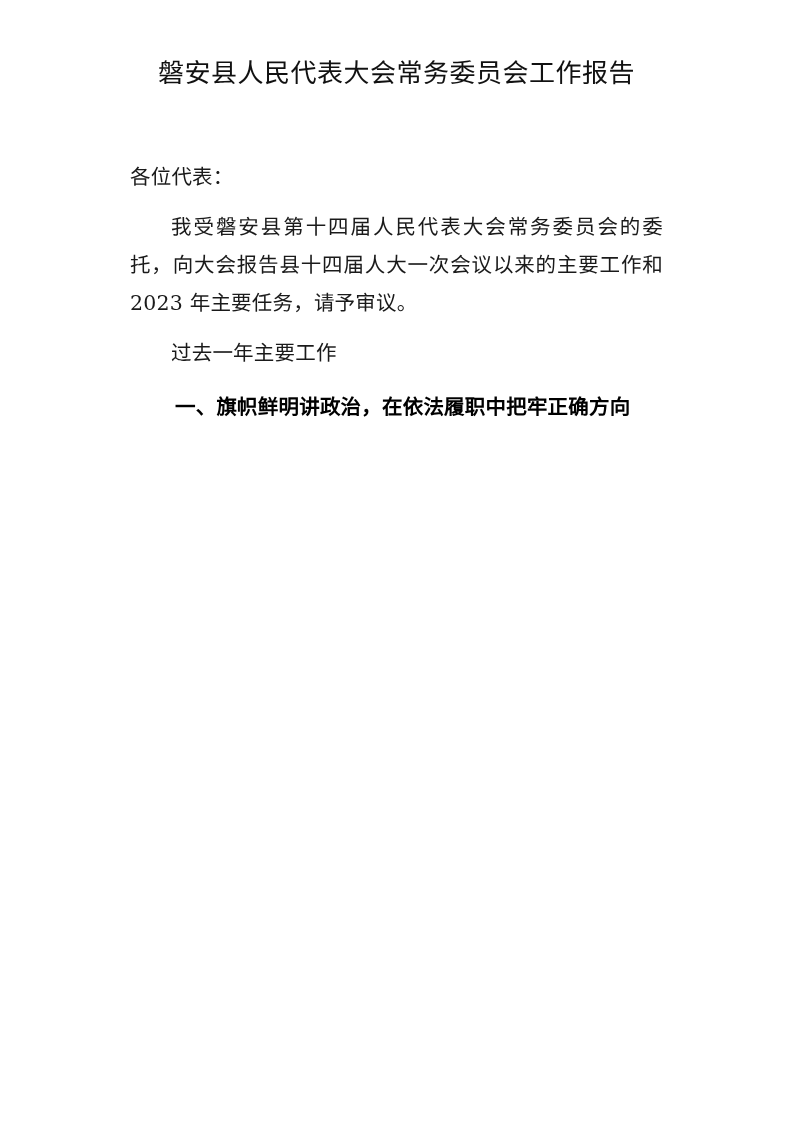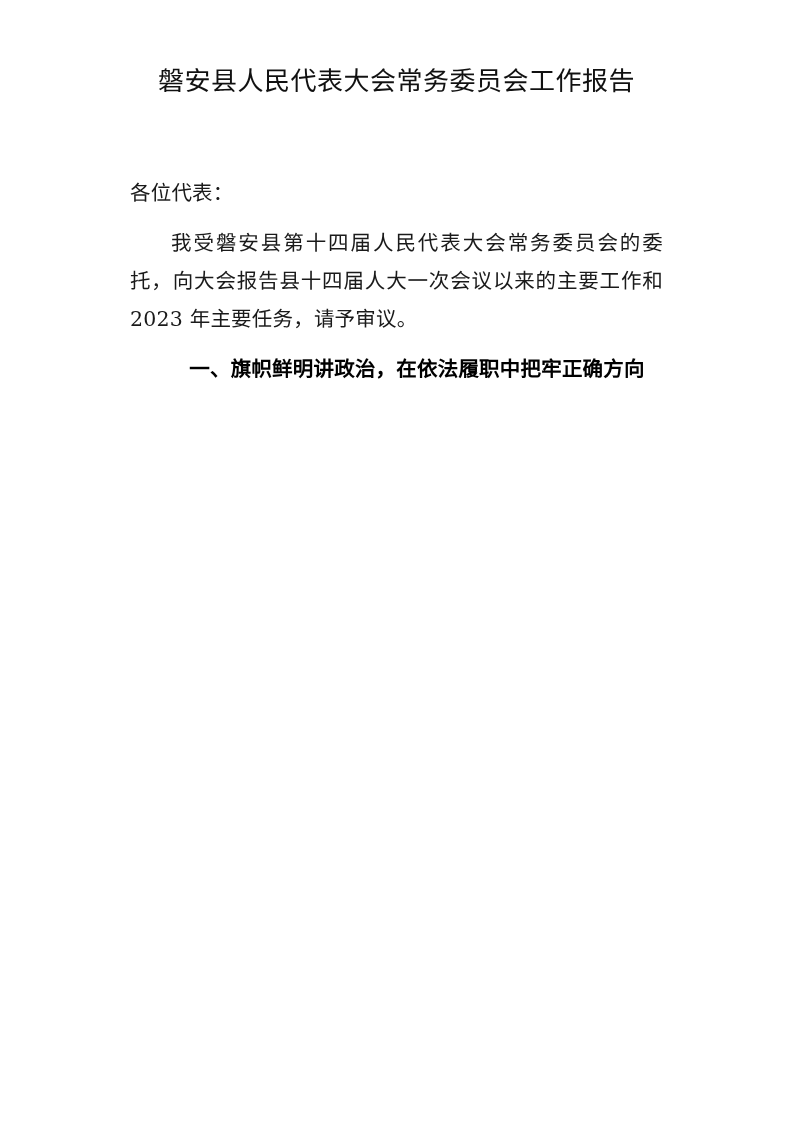--- a/index.html
+++ b/index.html
@@ -34,21 +34,21 @@
   }
 
   
   .doc-title {
     font-family: "DejaVu Serif", "Liberation Serif", serif;
     font-size: 26px;
     line-height: 58px;
     font-weight: 400;
     text-align: center;
     letter-spacing: 0.5px;
-    margin: 12px;
+    margin: 4px;
     padding-top: 40px;
     color: #111111;
   }
 
   
   .para {
     font-family: "DejaVu Serif", "Liberation Serif", serif;
     font-size: 20.5px;
     line-height: 38px;
     margin: 12px;
@@ -67,22 +67,22 @@
     text-indent: 0;
   }
 
   
   .section-heading {
     font-family: "DejaVu Sans", "Liberation Sans", sans-serif;
     font-size: 20.5px;
     line-height: 38px;
     font-weight: 700;
     text-indent: 2em;
-    margin: 4px;
-    text-align: center;
+    margin: 16px;
+    text-align: left;
     color: #000000;
     letter-spacing: 0.2px;
   }
 
   
   .title-gap {
     height: 40px;
   }
 </style>
 </head>
@@ -92,20 +92,21 @@
   <div class="content">
 
     <h1 class="doc-title">磐安县人民代表大会常务委员会工作报告</h1>
 
     <div class="title-gap"></div>
 
     <p class="para noindent">各位代表：</p>
 
     <p class="para indent">我受磐安县第十四届人民代表大会常务委员会的委托，向大会报告县十四届人大一次会议以来的主要工作和 2023 年主要任务，请予审议。</p>
 
+    <p class="para indent">过去一年主要工作</p>
 
 
 
     <p class="section-heading">一、旗帜鲜明讲政治，在依法履职中把牢正确方向</p>
 
 
   </div>
 </div>
 
 </body></html>

